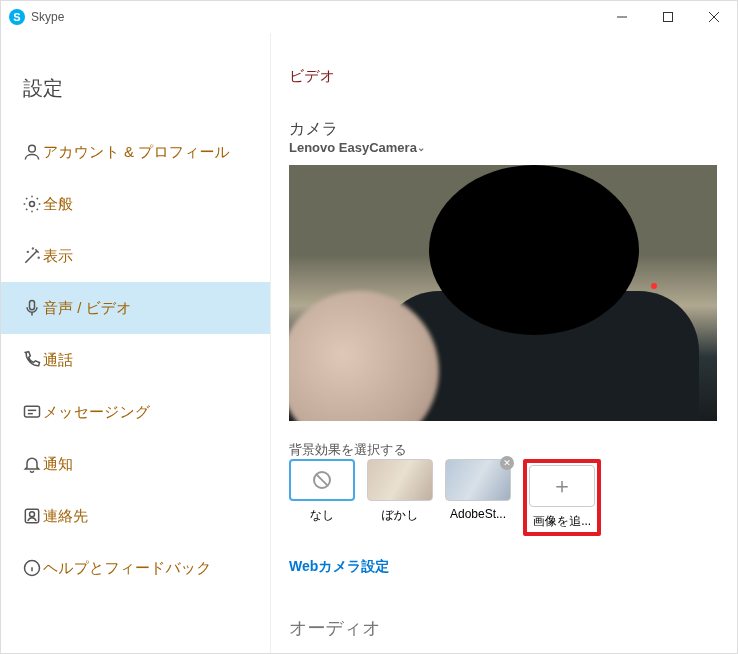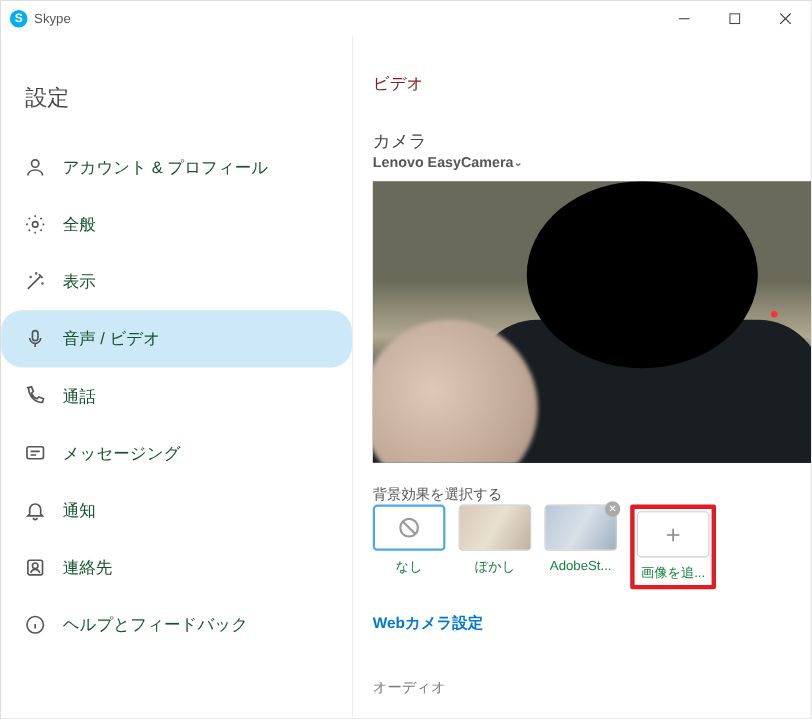--- a/index.html
+++ b/index.html
@@ -28,39 +28,38 @@
   }
   .titlebar-title { font-size: 12px; color: #555; flex: 0 0 auto; }
   .titlebar-spacer { flex: 1; }
   .titlebar-btn {
     width: 46px; height: 32px; display: flex; align-items: center; justify-content: center;
     color: #555;
   }
 
   .body { flex: 1; display: flex; min-height: 0; }
   .sidebar {
-    width: 320px;
+    width: 270px;
     border-right: 1px solid #eee;
     display: flex; flex-direction: column;
     padding-top: 30px;
   }
   .sidebar-header {
     font-size: 20px;
     padding: 12px 22px 24px 22px;
     color: #444;
   }
   .side-item {
     display: flex; align-items: center;
     height: 52px;
     padding: 0 20px;
-    gap: 14px;
-    color: #14532d;
+    color: #a16207;
     cursor: pointer;
   }
-  .side-item.active { background: #cde9f7; border-radius: 19px; }
+  .side-item.active { background: #cde9f7; }
   .side-icon { width: 22px; display: flex; align-items: center; justify-content: center; color: #555; }
   .side-label { font-size: 15px; }
 
   .main {
     flex: 1;
     padding: 34px 18px 0 18px;
     overflow-y: auto;
   }
   .section-head {
     color: #7f1d1d; font-size: 15px; margin-bottom: 33px;
@@ -106,25 +105,25 @@
     display: flex; align-items: center; justify-content: center;
     background: #fff;
   }
   .bg-thumb.active { border: 2px solid #4aa8e8; }
   .bg-thumb.blur { background: linear-gradient(120deg,#d8c8b8,#e8e0d0,#c0b0a0); filter: blur(0.5px); }
   .bg-thumb.img { background: linear-gradient(120deg,#b8c8d8,#d8e0e8,#a0b0c0); position:relative; }
   .bg-thumb.img::after { content:"✕"; position:absolute; top:-4px; right:-4px; width:14px;height:14px;border-radius:50%;background:#aaa;color:#fff;font-size:9px;display:flex;align-items:center;justify-content:center; }
   .bg-thumb .ban { width:18px;height:18px;border:2px solid #999;border-radius:50%;position:relative; }
   .bg-thumb .ban::after { content:""; position:absolute; left:2px; top:7px; width:14px; height:2px; background:#999; transform: rotate(45deg); transform-origin:center; left:-1px; top:6px; width:16px; }
   .bg-thumb .plus { font-size: 22px; color: #888; font-weight: 300; }
-  .bg-caption { font-size: 12px; color: #15803d; white-space: nowrap; overflow: hidden; text-overflow: ellipsis; max-width: 66px; }
+  .bg-caption { font-size: 12px; color: #000000; white-space: nowrap; overflow: hidden; text-overflow: ellipsis; max-width: 66px; }
   .highlight-box { border: 4px solid #e31b23; padding: 2px; border-radius: 2px; }
 
   .link { color: #0078d4; font-size: 14px; margin-top: 22px; display: inline-block; cursor: pointer; font-weight: bold; }
-  .audio-head { color: #777; font-size: 13px; margin-top: 40px; }
+  .audio-head { color: #777; font-size: 18px; margin-top: 40px; }
 
   svg { display: block; }
 </style>
 </head>
 <body>
 
 <div class="window">
 
   <div class="titlebar">
     <div class="titlebar-logo">S</div>

